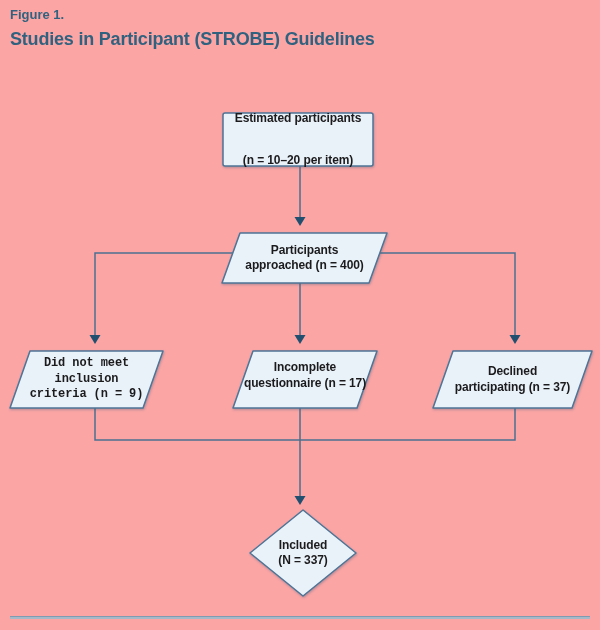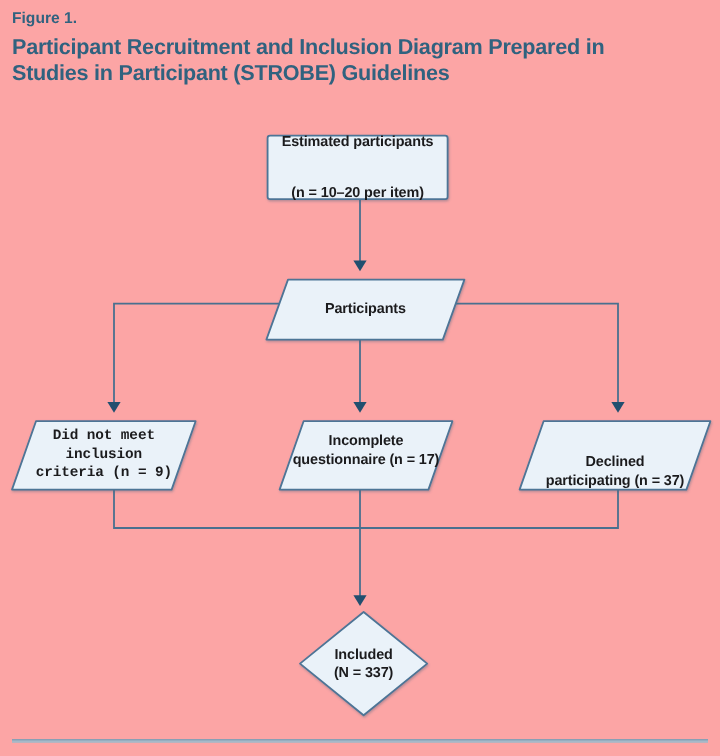--- a/index.html
+++ b/index.html
@@ -43,39 +43,38 @@
     font-weight: bold;
     line-height: 15.5px;
     letter-spacing: -0.1px;
     color: #1b1b1d;
     pointer-events: none;
   }
   .label-estimated   { left: 223px; top: 113px; width: 150px; height: 53px; gap: 26px; }
   .label-approached  { left: 232px; top: 233px; width: 145px; height: 50px; }
   .label-didnotmeet  { left: 14px;  top: 351px; width: 145px; height: 57px; font-family: Liberation Mono, monospace; }
   .label-incomplete  { left: 238px; top: 351px; width: 134px; height: 49px; }
-  .label-declined    { left: 438px; top: 351px; width: 149px; height: 57px; justify-content: flex-end; }
+  .label-declined    { left: 438px; top: 351px; width: 149px; height: 57px; }
   .label-included    { left: 251px; top: 522px; width: 104px; height: 62px; }
   .bottom-divider {
     position: absolute;
     left: 10px; top: 616px;
     width: 580px; height: 2px;
     background: #a5b9c8;
     border-top: 1px solid #7e9bb1;
   }
 </style>
 </head>
 <body>
 
 <div class="page">
 
   <div class="figure-label">Figure 1.</div>
 
   <div class="figure-title">
-    <div>Participant Recruitment and Inclusion Diagram Prepared in</div>
     <div>Studies in Participant (STROBE) Guidelines</div>
   </div>
 
   <svg class="diagram-svg" width="600" height="630" viewBox="0 0 600 630">
     <defs>
       <filter id="ds" x="-20%" y="-20%" width="140%" height="140%">
         <feDropShadow dx="0.6" dy="1.2" stdDeviation="0.9" flood-color="#46607a" flood-opacity="0.4"></feDropShadow>
       </filter>
     </defs>
 
@@ -106,20 +105,21 @@
     </g>
   </svg>
 
   <div class="node-label label-estimated">
     <span>Estimated participants</span>
     <span>(n = 10–20 per item)</span>
   </div>
 
   <div class="node-label label-approached">
     <span>Participants</span>
+    <span>approached (n = 400)</span>
   </div>
 
   <div class="node-label label-didnotmeet">
     <span>Did not meet inclusion</span>
     <span>criteria (n = 9)</span>
   </div>
 
   <div class="node-label label-incomplete">
     <span>Incomplete</span>
     <span>questionnaire (n = 17)</span>

